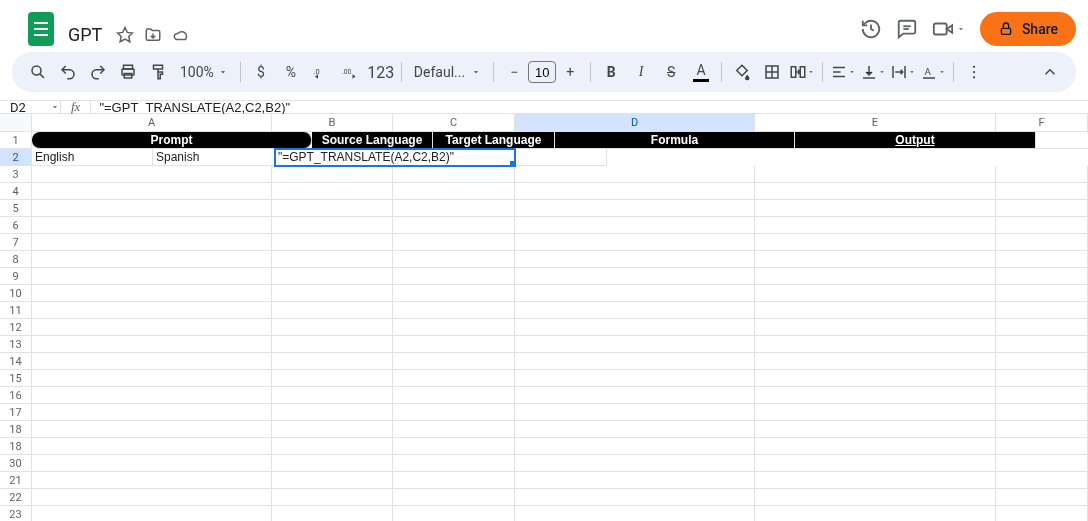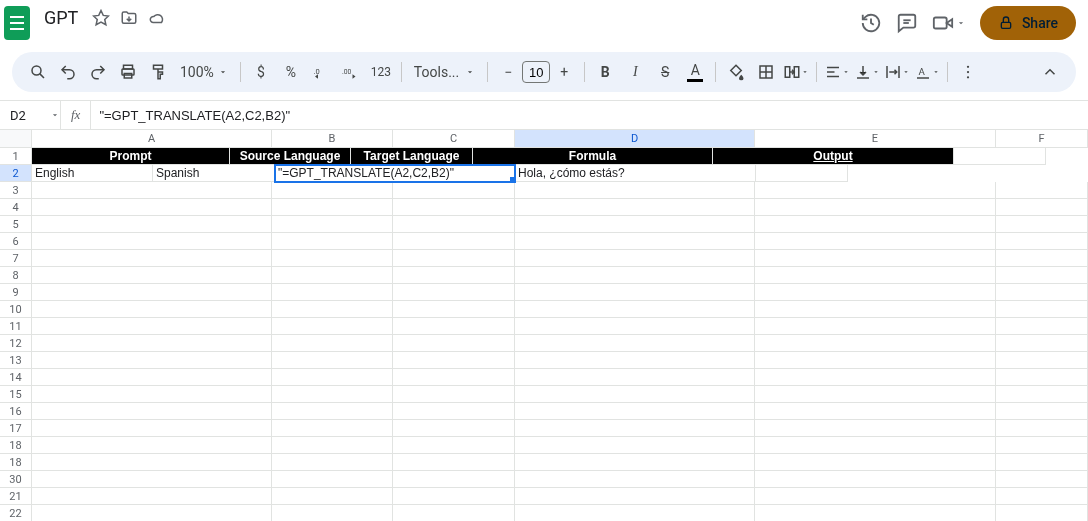--- a/index.html
+++ b/index.html
@@ -1,44 +1,44 @@
 <!DOCTYPE html>
 <html><head>
 <meta charset="utf-8">
 <style>
 * { margin: 0; padding: 0; box-sizing: border-box; }
 body { font-family: "Google Sans", Roboto, Arial, sans-serif; font-size: 13px; color: #202124; background: #fff; overflow: hidden; width: 1088px; height: 521px; }
 
 
-.header { display: flex; align-items: flex-start; padding: 6px 12px 2px 4px; height: 48px; }
+.header { display: flex; align-items: flex-end; padding: 6px 12px 2px 28px; height: 48px; }
 .app-icon { width: 26px; height: 34px; background: #0f9d58; border-radius: 4px; display: flex; align-items: center; justify-content: center; margin-right: 10px; position: relative; }
 .app-icon::before { content: ""; position: absolute; width: 14px; height: 10px; border-top: 2px solid #fff; border-bottom: 2px solid #fff; }
 .app-icon::after { content: ""; position: absolute; width: 14px; height: 2px; background: #fff; }
 .title-area { flex: 1; }
 .title-row { display: flex; align-items: center; gap: 10px; }
 .doc-title { font-size: 18px; color: #202124; padding: 1px 4px; }
 .title-icon { color: #5f6368; cursor: pointer; }
 .menu-row { display: flex; gap: 2px; margin-top: 2px; }
 .menu-item { padding: 2px 8px; font-size: 14px; color: #202124; cursor: pointer; border-radius: 4px; }
 .header-right { display: flex; align-items: center; gap: 14px; }
 .hicon { color: #5f6368; cursor: pointer; display: flex; align-items: center; gap: 2px; }
-.share-btn { background: #a16207; border-radius: 40px; padding: 9px 18px; display: flex; align-items: center; gap: 8px; cursor: pointer; font-size: 14px; font-weight: 500; color: #001d35; }
+.share-btn { background: #f97316; border-radius: 40px; padding: 9px 18px; display: flex; align-items: center; gap: 8px; cursor: pointer; font-size: 14px; font-weight: 500; color: #001d35; }
 
 
 .toolbar { display: flex; align-items: center; padding: 20px 12px; height: 40px; background: #edf2fa; border-radius: 24px; margin: 4px 12px 8px 12px; gap: 2px; }
 .tbtn { min-width: 28px; height: 28px; display: flex; align-items: center; justify-content: center; color: #444746; cursor: pointer; border-radius: 4px; font-size: 14px; }
 .tdiv { width: 1px; height: 20px; background: #c7c7c7; margin: 0 4px; }
 .zoom { padding: 0 6px; font-size: 14px; display: flex; align-items: center; gap: 4px; }
 .font-sel { padding: 0 6px; display: flex; align-items: center; gap: 6px; min-width: 70px; }
 .fsize-box { display: flex; align-items: center; }
 .fsize-input { width: 28px; height: 22px; border: 1px solid #747775; border-radius: 4px; text-align: center; font-size: 13px; background: transparent; }
 .expand { margin-left: auto; }
 
 
-.formula-bar { display: flex; align-items: center; height: 30px; border-top: 1px solid #e1e3e1; border-bottom: 1px solid #e1e3e1; padding: 0 4px; }
+.formula-bar { display: flex; align-items: center; height: 14px; border-top: 1px solid #e1e3e1; border-bottom: 1px solid #e1e3e1; padding: 0 4px; }
 .cellref { width: 56px; font-size: 13px; padding-left: 6px; display: flex; align-items: center; justify-content: space-between; }
 .fx { font-style: italic; font-family: serif; color: #5f6368; padding: 0 10px; border-left: 1px solid #e1e3e1; border-right: 1px solid #e1e3e1; height: 100%; display: flex; align-items: center; }
 .formula-text { font-size: 13px; padding-left: 8px; font-family: Arial; }
 
 
 .grid-wrap { display: flex; }
 .corner { width: 32px; height: 18px; background: #f8f9fa; border-right: 1px solid #e1e3e1; border-bottom: 1px solid #e1e3e1; }
 .colheads { display: flex; background: #fff; }
 .colhead { height: 18px; border-right: 1px solid #e1e3e1; border-bottom: 1px solid #e1e3e1; background: #fff; display: flex; align-items: center; justify-content: center; font-size: 11px; color: #5f6368; }
 .colhead.sel { background: #d3e3fd; color: #0b57d0; }
@@ -161,24 +161,24 @@
         <text x="2" y="14" font-size="10">.0</text>
         <path d="M4 18l4 3v-6z"></path>
       </svg>
     </span>
   <span class="tbtn">
       <svg width="18" height="18" viewBox="0 0 24 24" fill="currentColor">
         <text x="0" y="14" font-size="9">.00</text>
         <path d="M18 18l-4 3v-6z"></path>
       </svg>
     </span>
-  <span class="tbtn" style="font-size:12px">123</span>
+  <span class="tbtn" style="font-size:16px">123</span>
   <span class="tdiv"></span>
   <span class="tbtn font-sel">
-      <span>Tools...</span>
+      <span>Defaul...</span>
       <svg width="10" height="10" viewBox="0 0 24 24" fill="currentColor">
         <path d="M7 10l5 5 5-5z"></path>
       </svg>
     </span>
   <span class="tdiv"></span>
   <span class="fsize-box">
     <span class="tbtn">−</span>
     <input class="fsize-input" value="10" style="">
     <span class="tbtn">+</span>
   </span>
@@ -310,32 +310,31 @@
       <div class="rowhead">17</div>
       <div class="rowhead">18</div>
       <div class="rowhead">18</div>
       <div class="rowhead">30</div>
       <div class="rowhead">21</div>
       <div class="rowhead">22</div>
       <div class="rowhead">23</div>
     </div>
   <div class="cells" id="cells">
       <div class="row">
-        <div class="cell cA hdr" style="width: 198px;">Prompt</div>
+        <div class="cell cA hdr" style="width: 280px; border-radius: 8px;">Prompt</div>
         <div class="cell cB hdr" style="width: 121px;">Source Language</div>
         <div class="cell cC hdr" style="width: 122px;">Target Language</div>
         <div class="cell cD hdr" style="width: 240px;">Formula</div>
         <div class="cell cE hdr" style="width: 241px; text-decoration: underline;">Output</div>
         <div class="cell cF" style="width: 92px;"></div>
       </div>
       <div class="row">
         <div class="cell cB" style="width: 121px;">English</div>
         <div class="cell cC" style="width: 122px;">Spanish</div>
         <div class="cell cD selected" style="width: 240px;">"=GPT_TRANSLATE(A2,C2,B2)"</div>
-        <div class="cell cE" style="width: 241px;">Hola, ¿cómo estás?</div>
         <div class="cell cF" style="width: 92px;"></div>
       </div>
       <div class="row">
         <div class="cell cA" style="width: 240px;"></div>
         <div class="cell cB" style="width: 121px;"></div>
         <div class="cell cC" style="width: 122px;"></div>
         <div class="cell cD" style="width: 240px;"></div>
         <div class="cell cE" style="width: 241px;"></div>
         <div class="cell cF" style="width: 92px;"></div>
       </div>

